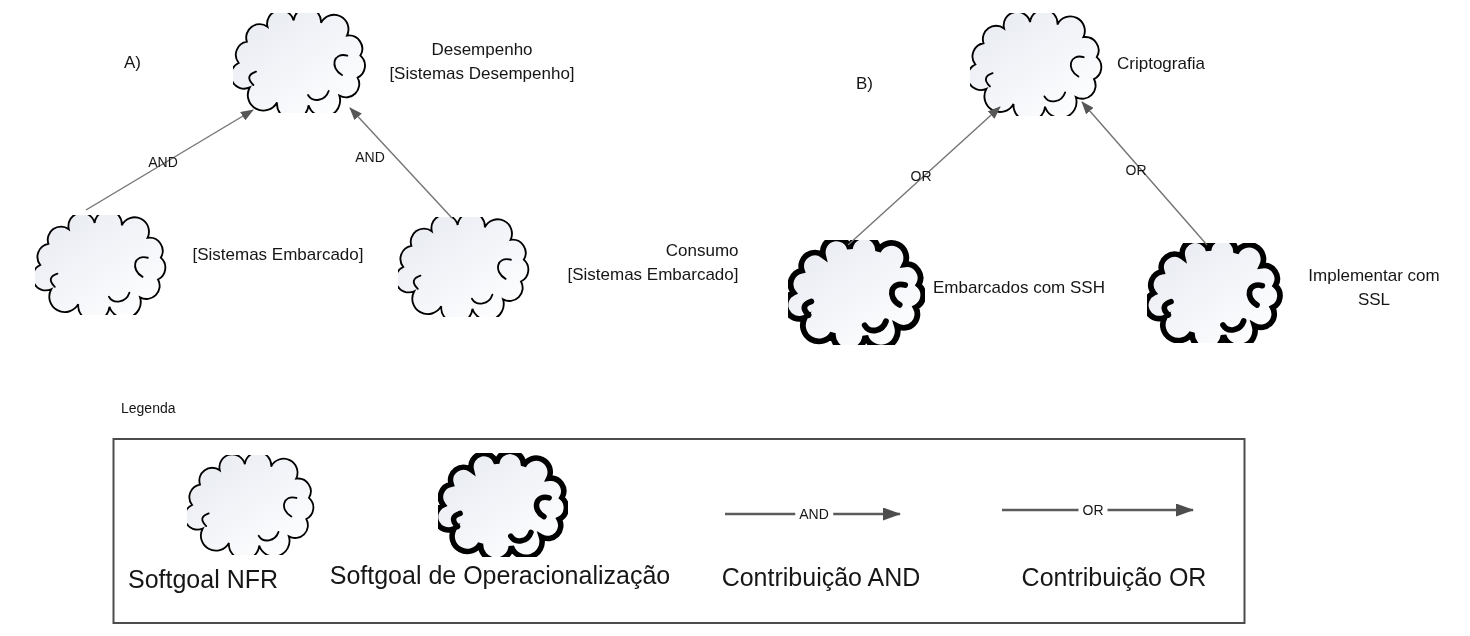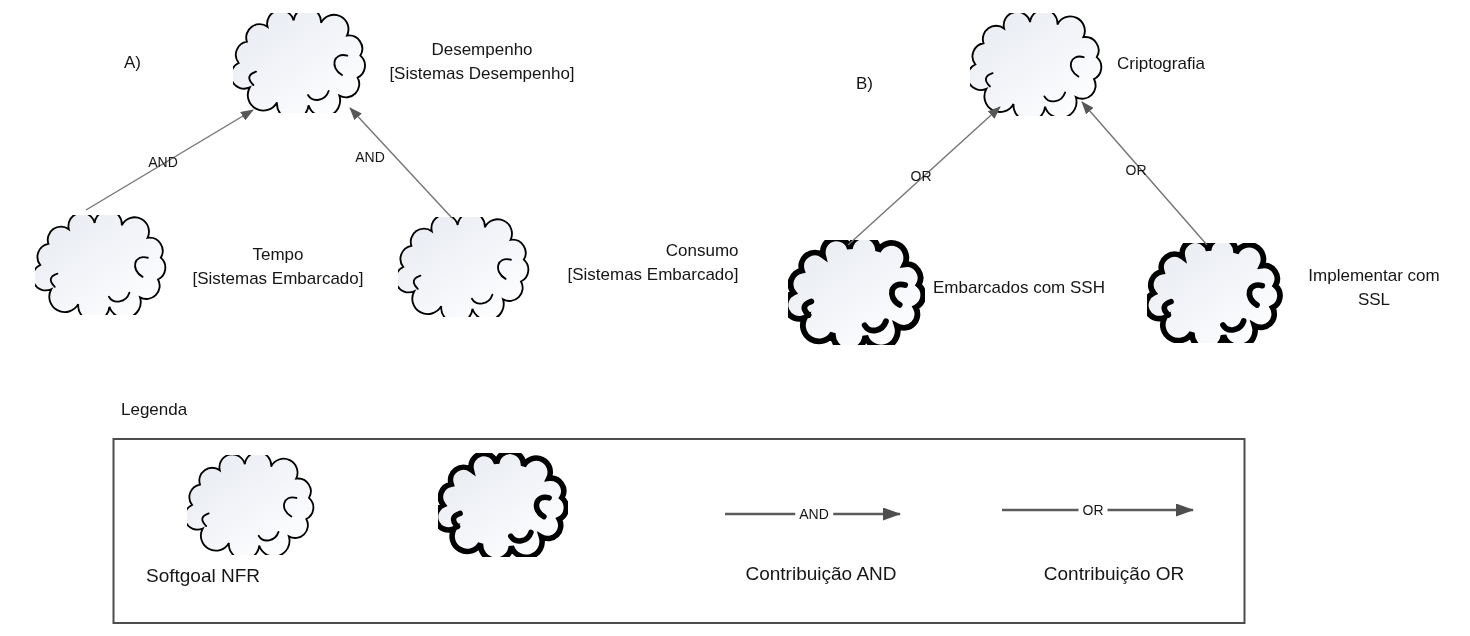--- a/index.html
+++ b/index.html
@@ -4,22 +4,22 @@
 <style>
   html,body{margin:0;padding:0;background:#ffffff;}
   .canvas{position:relative;width:1470px;height:636px;background:#ffffff;overflow:hidden;
           font-family:"Liberation Sans",sans-serif;color:#161616;}
   .layer{position:absolute;left:0;top:0;z-index:1;}
   .txt{position:absolute;z-index:2;white-space:nowrap;}
   .node-label{font-size:17px;line-height:24px;text-align:center;transform:translateX(-50%);}
   .node-label.no-center{transform:none;text-align:right;}
   .section-label{font-size:17px;}
   .contrib{font-size:14px;transform:translate(-50%,-50%);}
-  .legend-title{font-size:17px;}
-  .legend-label{font-size:19px;transform:translateX(-50%);}
+  .legend-title{font-size:14px;}
+  .legend-label{font-size:25px;transform:translateX(-50%);}
   .arrow-mid-label{font-size:14px;background:#ffffff;padding:0 4px;transform:translate(-50%,-50%);}
   svg .thin{stroke:#000000;stroke-width:2.8;}
   svg .bold{stroke:#000000;stroke-width:8.5;}
 </style>
 </head>
 <body>
 
 <div class="canvas">
 
   <svg class="layer" width="1470" height="636" viewBox="0 0 1470 636">
@@ -95,21 +95,20 @@
   </svg>
 
   <div class="txt section-label" style="left:124px;top:53px;">A)</div>
   <div class="txt section-label" style="left:856px;top:74px;">B)</div>
 
   <div class="txt node-label" style="left:482px;top:38px;">
     <div>Desempenho</div>
     <div>[Sistemas Desempenho]</div>
   </div>
   <div class="txt node-label" style="left:278px;top:243px;">
-    <div>Tempo</div>
     <div>[Sistemas Embarcado]</div>
   </div>
   <div class="txt node-label" style="left:653px;top:239px;text-align:right;">
     <div>Consumo</div>
     <div>[Sistemas Embarcado]</div>
   </div>
 
   <div class="txt node-label no-center" style="left:1117px;top:52px;">Criptografia</div>
   <div class="txt node-label no-center" style="left:933px;top:276px;">Embarcados com SSH</div>
   <div class="txt node-label" style="left:1374px;top:264px;">
@@ -121,16 +120,17 @@
   <div class="txt contrib" style="left:370px;top:157px;">AND</div>
   <div class="txt contrib" style="left:921px;top:176px;">OR</div>
   <div class="txt contrib" style="left:1136px;top:170px;">OR</div>
 
   <div class="txt legend-title" style="left:121px;top:400px;">Legenda</div>
 
   <div class="txt arrow-mid-label" style="left:814px;top:514px;">AND</div>
   <div class="txt arrow-mid-label" style="left:1093px;top:510px;">OR</div>
 
   <div class="txt legend-label" style="left:203px;top:565px;">Softgoal NFR</div>
+  <div class="txt legend-label" style="left:500px;top:561px;">Softgoal de Operacionalização</div>
   <div class="txt legend-label" style="left:821px;top:563px;text-align:right;">Contribuição AND</div>
   <div class="txt legend-label" style="left:1106px;top:563px;margin-left:8px;">Contribuição OR</div>
 
 </div>
 
 </body></html>

